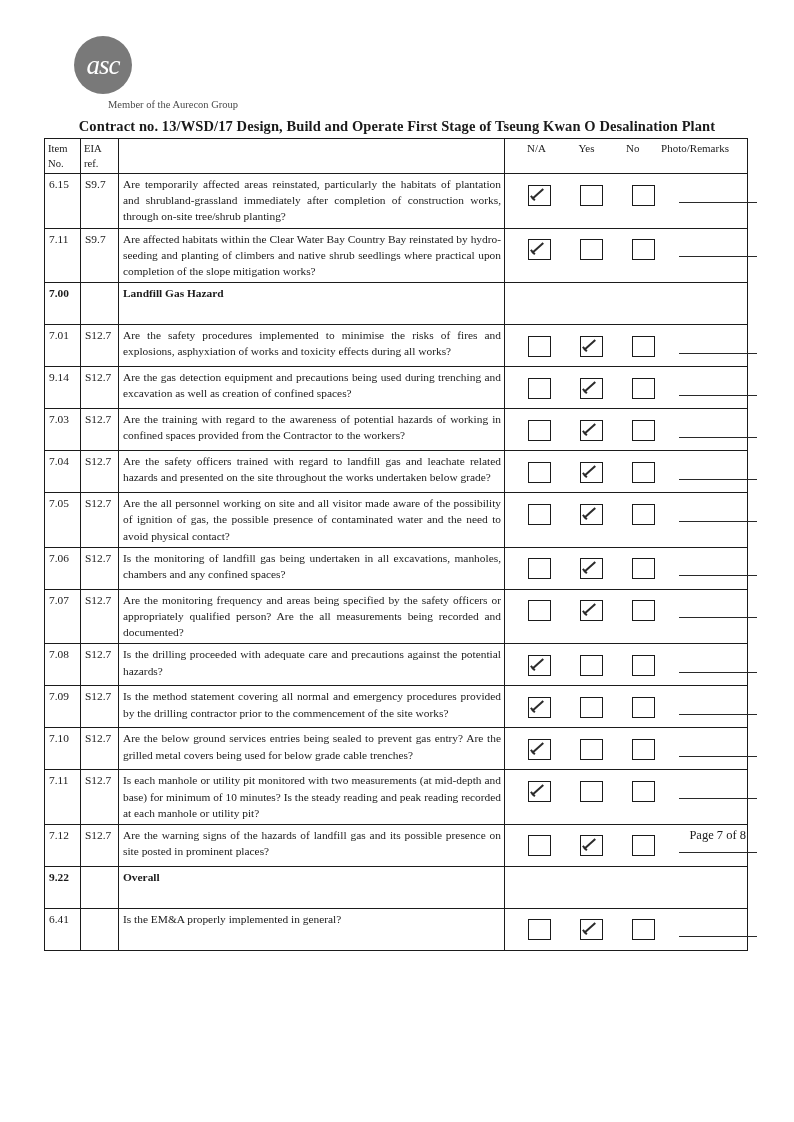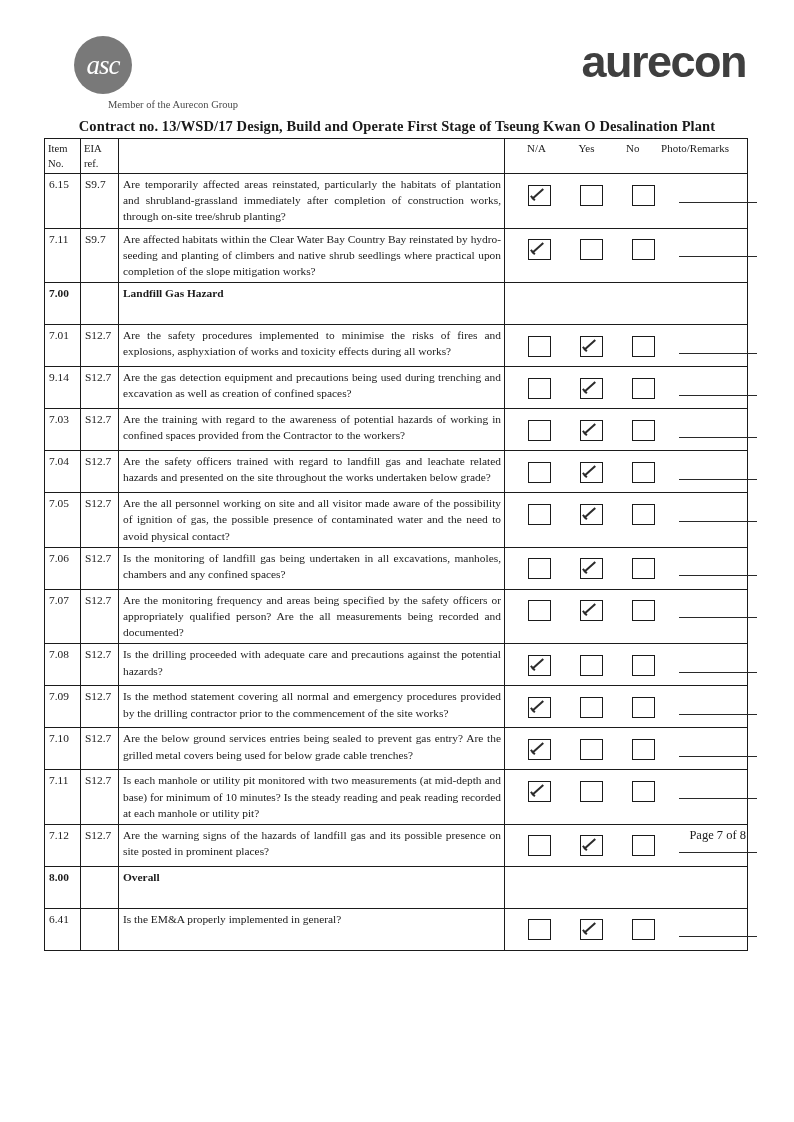--- a/index.html
+++ b/index.html
@@ -213,21 +213,20 @@
 </head>
 <body>
 
 <div class="page">
 
   <div class="header">
     <div class="logo-left">
       <div class="asc-mark">asc</div>
     </div>
     <div class="member-line">Member of the Aurecon Group</div>
-    <div class="logo-right"><span>aurecon</span></div>
   </div>
 
   <div class="contract-title">Contract no.  13/WSD/17 Design, Build and Operate First Stage of Tseung Kwan O Desalination Plant</div>
 
   <table class="form">
     <colgroup>
       <col class="c-item">
       <col class="c-eia">
       <col class="c-q">
       <col class="c-chk">
@@ -433,21 +432,21 @@
           <td class="chk">
             <div class="chk-inner">
               <div class="box slot-na"></div>
               <div class="box slot-yes ticked"></div>
               <div class="box slot-no"></div>
               <div class="remark-line"></div>
             </div>
           </td>
         </tr>
         <tr class="section-row">
-          <td class="item">8.00</td>
+          <td class="item">9.22</td>
           <td class="eia"></td>
           <td class="q">Overall</td>
           <td class="chk">
             <div class="chk-inner"></div>
           </td>
         </tr>
         <tr>
           <td class="item">6.41</td>
           <td class="eia"></td>
           <td class="q">Is the EM&amp;A properly implemented in general?</td>

